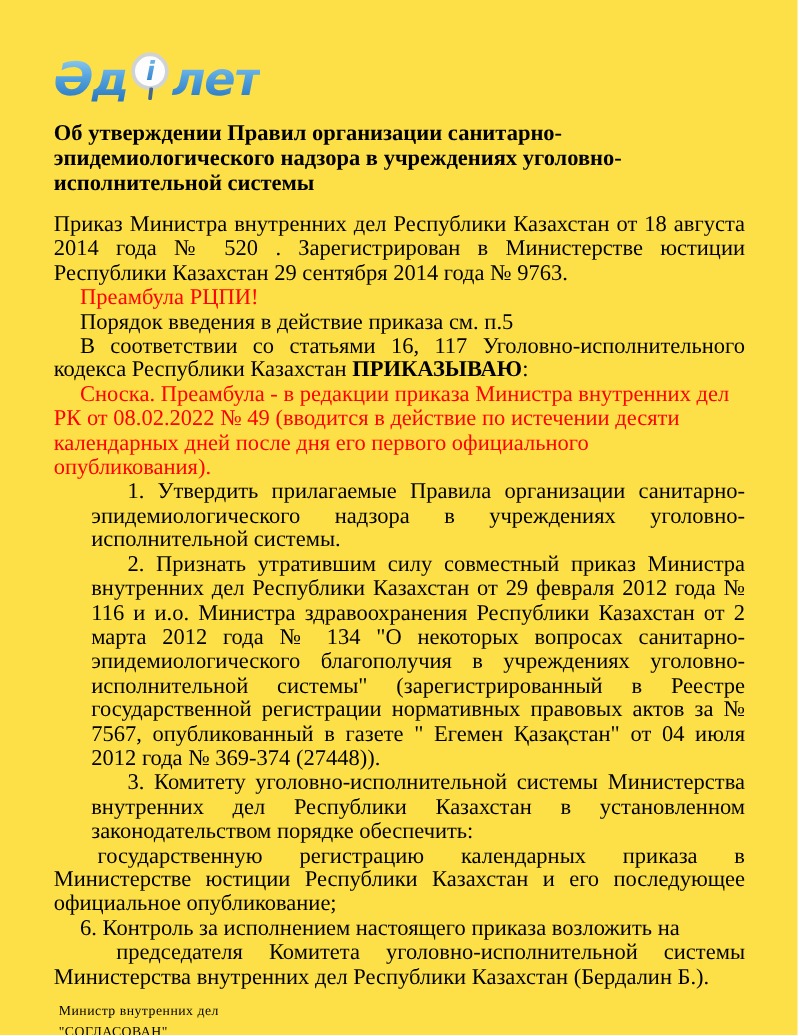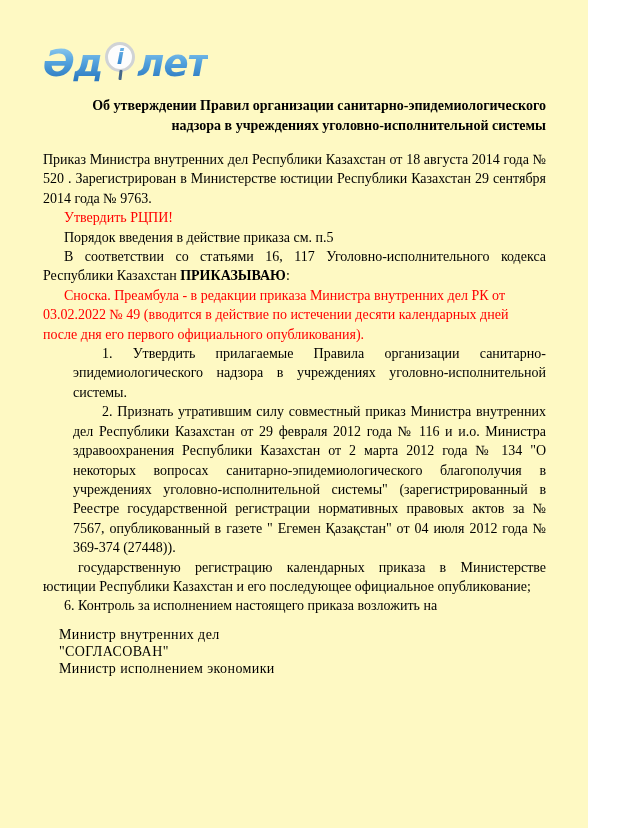--- a/index.html
+++ b/index.html
@@ -3,21 +3,21 @@
 <meta charset="utf-8">
 <style>
   html, body { margin: 0; padding: 0; }
   body {
     width: 640px; height: 828px;
     background: #ffffff;
     font-family: "Liberation Serif", serif;
     color: #000000;
     overflow: hidden;
   }
-  .page { position: relative; width: 588px; height: 828px; background: #fef9c3; }
+  .page { position: relative; width: 638px; height: 828px; background: #fde047; }
   .content { padding: 0 42px 0 43px; }
 
   
   .logo {
     margin: 34px 0 4px;
     display: inline-flex;
     align-items: flex-end;
     height: 52px;
     cursor: pointer;
   }
@@ -63,42 +63,41 @@
     position: absolute;
     left: 14px; bottom: -8px;
     width: 3px; height: 10px;
     background: #45688a;
     transform: rotate(7deg);
     border-radius: 1px;
   }
 
   
   .title {
-    font-size: 14px;
+    font-size: 18px;
     font-weight: bold;
     line-height: 20px;
     margin: 6px 0 14px;
-    text-align: right;
   }
-  p { margin: 0; font-size: 14px; line-height: 19.4px; }
+  p { margin: 0; font-size: 18px; line-height: 19.4px; }
   .just { text-align: justify; }
   .left { text-align: left; }
   .red { color: #ff0000; }
   .ind-sm { text-indent: 21px; }
   .ind-md { text-indent: 29px; margin-left: 30px; }
   .ind-lg { text-indent: 35px; }
   .ind-xl { text-indent: 50px; }
 
   
   .sig { margin-top: 13px; }
   .sig p {
-    font-size: 14px;
+    font-size: 11px;
     line-height: 11px;
     letter-spacing: 0.4px;
-    margin: 0 16px 6px;
+    margin: 0 4px 6px;
   }
   .sig .agreed { margin-top: 6px; }
   .sig-left { display: inline-block; width: 244px; }
 </style>
 </head>
 <body>
 
 <div class="page">
   <div class="content">
 
@@ -109,33 +108,35 @@
         <span class="logo-i">і</span>
         <span class="glass-handle"></span>
       </span>
       <span class="logo-txt">лет</span>
     </div>
 
     <h1 class="title">Об утверждении Правил организации санитарно-эпидемиологического надзора в учреждениях уголовно-исполнительной системы</h1>
 
     <p class="just">Приказ Министра внутренних дел Республики Казахстан от 18 августа 2014 года № 520 . Зарегистрирован в Министерстве юстиции Республики Казахстан 29 сентября 2014 года № 9763.</p>
 
-    <p class="left ind-sm red">Утвердить РЦПИ!</p>
+    <p class="left ind-sm red">Преамбула РЦПИ!</p>
     <p class="left ind-sm">Порядок введения в действие приказа см. п.5</p>
 
     <p class="just ind-sm">
       <span>В соответствии со статьями 16, 117 Уголовно-исполнительного кодекса Республики Казахстан </span><b>ПРИКАЗЫВАЮ</b><span>:</span>
     </p>
 
-    <p class="left ind-sm red">Сноска. Преамбула - в редакции приказа Министра внутренних дел РК от 03.02.2022 № 49 (вводится в действие по истечении десяти календарных дней после дня его первого официального опубликования).</p>
+    <p class="left ind-sm red">Сноска. Преамбула - в редакции приказа Министра внутренних дел РК от 08.02.2022 № 49 (вводится в действие по истечении десяти календарных дней после дня его первого официального опубликования).</p>
 
     <p class="just ind-md">1. Утвердить прилагаемые Правила организации санитарно-эпидемиологического надзора в учреждениях уголовно-исполнительной системы.</p>
     <p class="just ind-md">2. Признать утратившим силу совместный приказ Министра внутренних дел Республики Казахстан от 29 февраля 2012 года № 116 и и.о. Министра здравоохранения Республики Казахстан от 2 марта 2012 года № 134 "О некоторых вопросах санитарно-эпидемиологического благополучия в учреждениях уголовно-исполнительной системы" (зарегистрированный в Реестре государственной регистрации нормативных правовых актов за № 7567, опубликованный в газете " Егемен Қазақстан" от 04 июля 2012 года № 369-374 (27448)).</p>
+    <p class="just ind-md">3. Комитету уголовно-исполнительной системы Министерства внутренних дел Республики Казахстан в установленном законодательством порядке обеспечить:</p>
     <p class="just ind-lg">государственную регистрацию календарных приказа в Министерстве юстиции Республики Казахстан и его последующее официальное опубликование;</p>
     <p class="left ind-sm">6. Контроль за исполнением настоящего приказа возложить на</p>
+    <p class="just ind-xl">председателя Комитета уголовно-исполнительной системы Министерства внутренних дел Республики Казахстан (Бердалин Б.).</p>
 
     <div class="sig">
       <p>Министр внутренних дел</p>
       <p class="agreed">"СОГЛАСОВАН"</p>
       <p>Министр исполнением экономики</p>
     </div>
 
   </div>
 </div>
 

